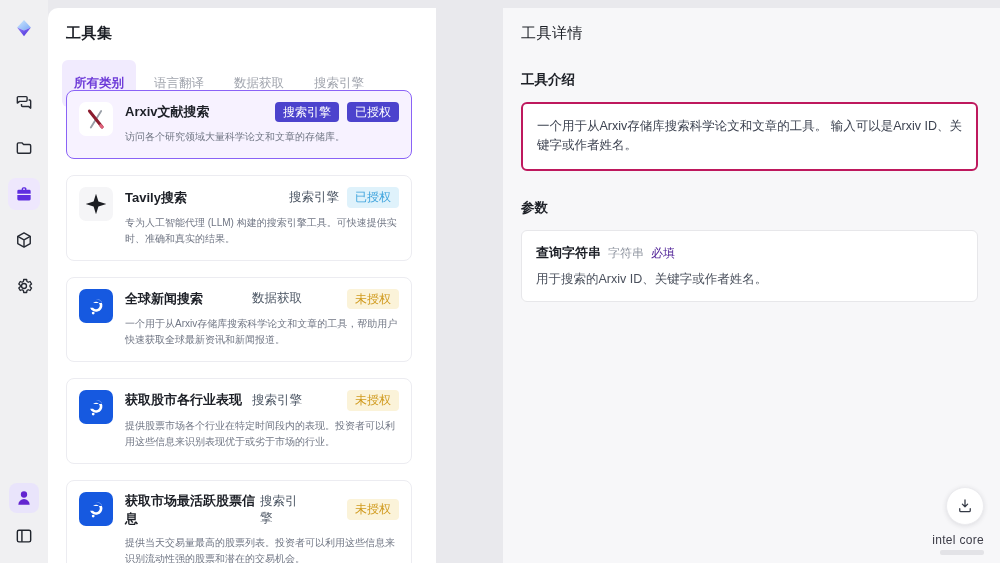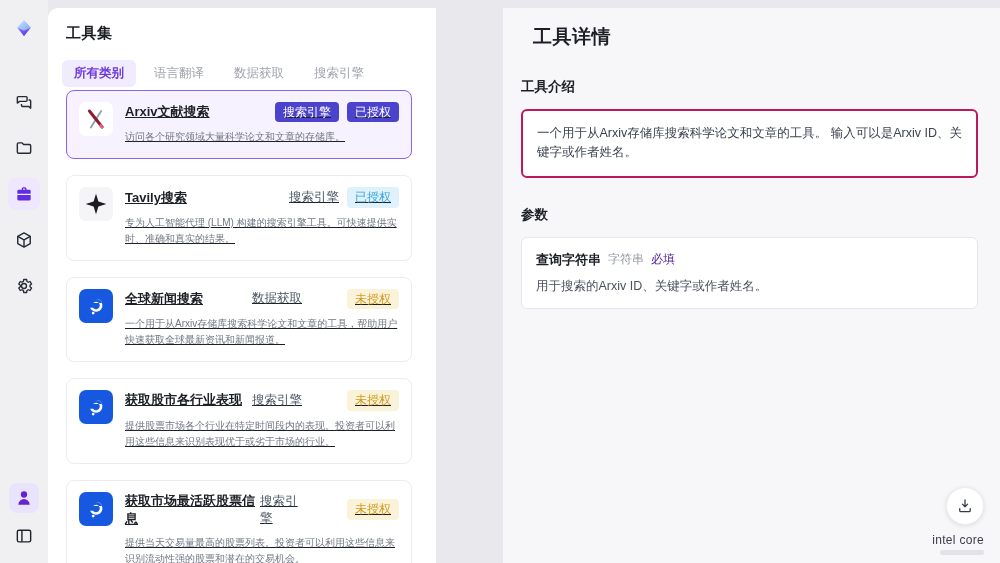--- a/index.html
+++ b/index.html
@@ -26,27 +26,27 @@
   .rail-bottom .side-btn { width:30px; height:30px; }
 
   
   .main-panel {
     position:absolute; left:48px; top:8px; width:388px; height:555px;
     background:#ffffff; border-radius:10px 0 0 0; overflow:hidden;
   }
   .main-title { font-size:15px; font-weight:700; margin:16px 0 0 18px; letter-spacing:.5px; }
   .tabs { display:flex; gap:6px; margin:17px 0 0 14px; }
   .tab {
-    font-size:12.5px; color:#a0a4ad; padding:5px 12px; border-radius:6px;
+    font-size:12.5px; color:#a0a4ad; padding:15px 12px; border-radius:6px;
     cursor:pointer; white-space:nowrap;
   }
   .tab.active { background:#f1ebfe; color:#6d3bd8; font-weight:700; }
 
   .tool-list {
-    position:absolute; left:18px; right:24px; top:82px; bottom:0; overflow:hidden;text-decoration:underline;
+    position:absolute; left:18px; right:24px; top:82px; bottom:0; overflow:hidden;
   }
   .card {
     display:flex; gap:12px; background:#ffffff; border:1px solid #ececf1;
     border-radius:8px; padding:11px 12px 13px 12px; margin-bottom:16px; cursor:pointer;
   }
   .card.selected { background:#f7f2ff; border:1.5px solid #8a63f6; }
   .tool-icon {
     flex:0 0 34px; width:34px; height:34px; border-radius:7px; overflow:hidden;
     display:flex; align-items:center; justify-content:center; background:#f7f7f9;
   }
@@ -69,31 +69,31 @@
   .sb-up   { top:87px;  border-bottom:6px solid #b9b9c0; }
   .sb-down { top:529px; border-top:6px solid #4a4c55; }
   .sb-track { position:absolute; left:433px; top:99px; width:7px; height:424px; background:#f3f3f5; border-radius:4px; }
   .sb-thumb { position:absolute; left:0; top:2px; width:7px; height:108px; background:#cfcfd6; border-radius:4px; cursor:pointer; }
 
   
   .detail-panel {
     position:absolute; left:503px; top:8px; width:497px; height:555px;
     background:#f7f7f9; padding:16px 22px 0 18px;
   }
-  .detail-title { font-size:19px; font-weight:700; letter-spacing:.5px;margin-left:12px; }
+  .detail-title { font-size:15px; font-weight:400; letter-spacing:.5px; }
   .section-h { font-size:13.5px; font-weight:700; margin-top:28px; }
   .info-box {
     margin-top:13px; background:#ffffff; border:2px solid #be185d; border-radius:6px;
     padding:13px 14px; font-size:12.5px; color:#3c4250; line-height:1.55;
   }
   .param-box {
     margin-top:13px; background:#ffffff; border:1px solid #e7e7ea; border-radius:6px;
     padding:13px 14px;
   }
-  .param-head { display:flex; align-items:center; gap:7px; }
+  .param-head { display:flex; align-items:flex-end; gap:7px; }
   .param-name { font-size:13px; font-weight:700; color:#1c1f26; }
   .param-type { font-size:12px; color:#8f95a0; }
   .param-required { font-size:12px; color:#4c1d95; }
   .param-desc { margin-top:9px; font-size:12.5px; color:#4a505c; }
 
   
   .fab {
     position:absolute; right:16px; bottom:38px; width:38px; height:38px; border-radius:50%;
     background:#ffffff; border:1px solid #ececef; box-shadow:0 1px 5px rgba(30,30,50,.12);
     display:flex; align-items:center; justify-content:center; cursor:pointer;

